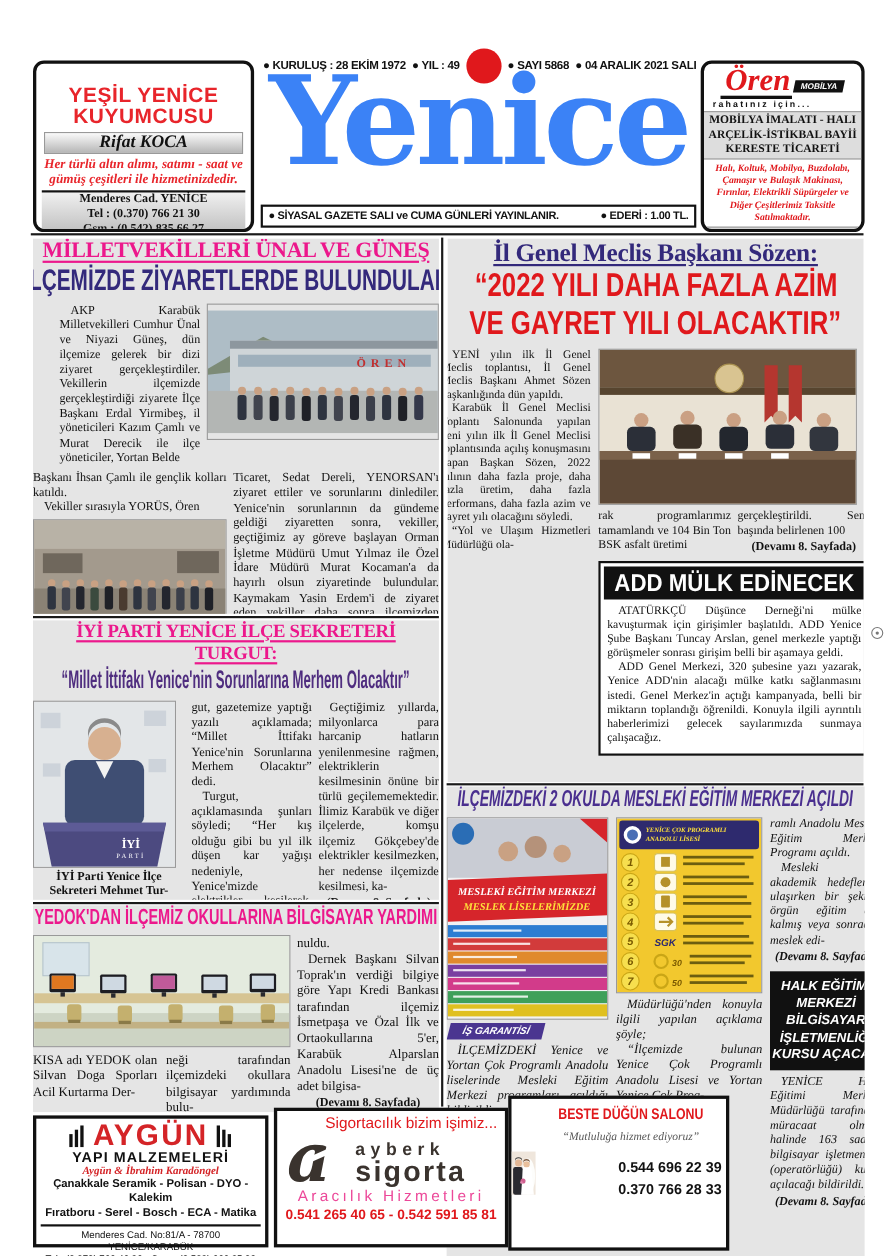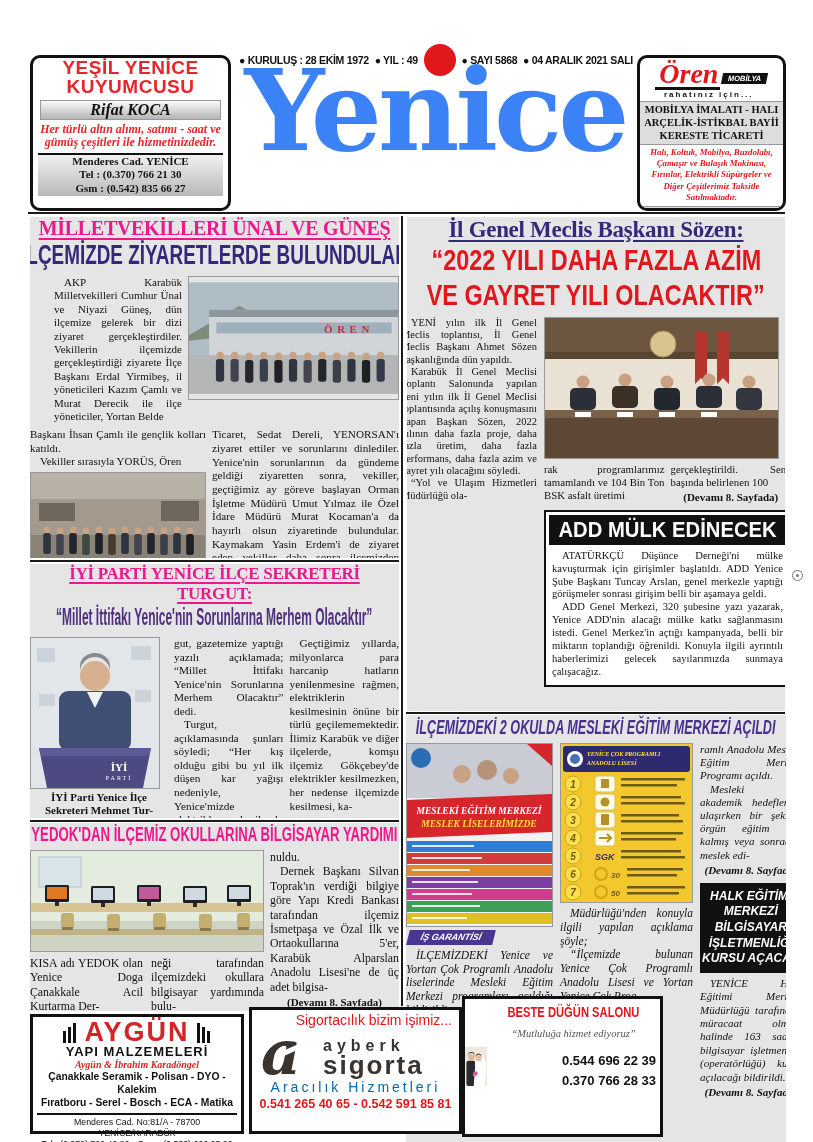--- a/index.html
+++ b/index.html
@@ -4,34 +4,34 @@
 <style>
   html,body{margin:0;padding:0;background:#f2f2f2;}
   .page{position:relative;width:813px;height:1142px;background:#fff;font-family:"Liberation Serif",serif;color:#111;overflow:hidden;margin:0 auto;}
   .abs{position:absolute;}
   p{margin:0;text-align:justify;}
   .indent{text-indent:10px;}
   .devami{font-weight:bold;font-size:11px;text-align:center;margin-top:2px;}
   .photo{display:block;border:1px solid #999;}
   
   .ad-box{border:3px solid #111;border-radius:10px;background:#fff;text-align:center;overflow:hidden;}
-  .ad-yesil{left:30px;top:55px;width:201px;height:156px;padding:0 5px;box-sizing:border-box;}
+  .ad-yesil{left:30px;top:55px;width:201px;height:156px;padding:20px 5px;box-sizing:border-box;}
   .ad-yesil .t{color:#e8252b;font-family:"Liberation Sans",sans-serif;font-weight:800;font-size:19px;line-height:1.02;letter-spacing:.5px;}
   .ad-yesil .name{margin:3px 2px;background:linear-gradient(#fafafa,#b5b5b5);border:1px solid #999;font-style:italic;font-weight:bold;font-size:16px;}
   .ad-yesil .desc{color:#e8252b;font-style:italic;font-weight:bold;font-size:12px;line-height:1.12;margin-top:2px;}
   .ad-yesil .contact{margin-top:3px;background:linear-gradient(#f0f0f0,#b9b9b9);border-top:2px solid #111;font-weight:bold;font-size:11px;line-height:1.25;}
   .mast-info{left:239px;top:44px;width:394px;display:flex;justify-content:space-between;align-items:center;font-family:"Liberation Sans",sans-serif;font-weight:bold;font-size:10.5px;letter-spacing:-.3px;}
   .disc{width:32px;height:32px;border-radius:50%;background:#e0181c;flex:0 0 auto;}
   .mast-title{left:237px;top:52px;width:396px;text-align:center;color:#3b82f6;font-family:"DejaVu Serif",serif;font-weight:bold;font-size:112px;line-height:1.05;letter-spacing:-4px;}
   .gazette{left:237px;top:186px;width:396px;height:21px;border:2px solid #111;box-sizing:border-box;display:flex;justify-content:space-between;align-items:center;padding:0 5px;font-family:"Liberation Sans",sans-serif;font-weight:bold;font-size:10px;letter-spacing:-.3px;background:#fff;}
   .ad-oren{left:637px;top:55px;width:149px;height:156px;padding:2px 0;box-sizing:border-box;}
   .oren-brandrow{display:flex;align-items:flex-end;justify-content:center;gap:2px;padding-top:1px;}
   .oren-brand{color:#e0181c;font-style:italic;font-weight:bold;font-size:28px;line-height:.9;border-bottom:3px solid #111;padding:0 2px 1px 4px;}
   .oren-tag{background:#111;color:#fff;font-family:"Liberation Sans",sans-serif;font-weight:bold;font-size:7.5px;padding:1px 6px;transform:skewX(-12deg);margin-bottom:6px;}
-  .oren-tagline{font-family:"Liberation Sans",sans-serif;font-weight:bold;font-size:8px;letter-spacing:2px;text-align:left;padding-left:24px;}
+  .oren-tagline{font-family:"Liberation Sans",sans-serif;font-weight:bold;font-size:8px;letter-spacing:2px;text-align:left;padding-left:8px;}
   .oren-gray{background:#ddd;border-top:1px solid #999;border-bottom:1px solid #999;font-weight:bold;font-size:10.5px;line-height:1.25;margin-top:2px;padding:1px 0;}
   .oren-desc{color:#e0181c;font-style:italic;font-weight:bold;font-size:8.8px;line-height:1.3;padding:2px 4px;}
   .oren-addr{background:#ddd;border-top:1px solid #999;font-weight:bold;font-size:9.5px;line-height:1.3;padding:1px 0;}
   
   .rule{background:#1a1a1a;}
   
   .kicker{font-weight:bold;text-align:center;text-decoration:underline;text-decoration-thickness:2px;text-underline-offset:3px;letter-spacing:-.3px;}
   .headline{display:flex;justify-content:center;}
   .headline>span{white-space:nowrap;transform-origin:center;font-family:"Liberation Sans",sans-serif;font-weight:bold;display:inline-block;}
   .mv-kicker{font-size:20px;color:#ec188c;}
@@ -82,21 +82,21 @@
   .aygun-sub{font-family:"Liberation Sans",sans-serif;font-weight:bold;font-size:13px;letter-spacing:1px;margin-top:-2px;}
   .aygun-own{color:#d42427;font-style:italic;font-weight:bold;font-size:10px;}
   .aygun-brands{font-family:"Liberation Sans",sans-serif;font-weight:bold;font-size:10.3px;line-height:1.25;margin-top:1px;}
   .aygun-addr{border-top:2px solid #111;margin-top:3px;padding-top:2px;font-family:"Liberation Sans",sans-serif;font-size:8.8px;line-height:1.3;}
   .ayberk{left:249px;top:1007px;width:213px;height:127px;padding:2px 7px;}
   .ayberk-tag{color:#e0181c;font-family:"Liberation Sans",sans-serif;font-weight:normal;font-size:14px;text-align:right;}
   .ayberk-logorow{display:flex;align-items:flex-end;gap:2px;margin-top:-4px;}
   .ayberk-names{color:#3a332e;font-family:"Liberation Sans",sans-serif;line-height:.95;}
   .ayberk-n1{font-weight:bold;font-size:16px;letter-spacing:5px;}
   .ayberk-n2{font-weight:bold;font-size:26px;letter-spacing:2px;}
-  .ayberk-sub{color:#0369a1;font-family:"Liberation Sans",sans-serif;font-size:14px;letter-spacing:3px;text-align:center;margin-top:1px;}
+  .ayberk-sub{color:#ec4899;font-family:"Liberation Sans",sans-serif;font-size:14px;letter-spacing:3px;text-align:center;margin-top:1px;}
   .ayberk-ph{color:#e0181c;font-family:"Liberation Sans",sans-serif;font-weight:bold;font-size:12.5px;text-align:center;margin-top:2px;}
   .beste{left:462px;top:996px;width:201px;height:141px;display:flex;}
   .beste-right{flex:1;padding:5px 4px;}
   .beste-title{display:flex;justify-content:center;}
   .beste-title>span{color:#e0181c;font-family:"Liberation Sans",sans-serif;font-weight:bold;font-size:14px;white-space:nowrap;transform:scaleX(.80);}
   .beste-tag{font-style:italic;font-size:10.5px;text-align:center;margin-top:8px;color:#555;}
   .beste-ph{font-family:"Liberation Sans",sans-serif;font-weight:bold;font-size:13px;text-align:right;line-height:1.5;margin-top:12px;}
   .fold{left:792px;top:570px;width:9px;height:9px;border:1.5px solid #777;border-radius:50%;position:absolute;}
   .fold::after{content:"";position:absolute;left:2.5px;top:2.5px;width:3px;height:3px;border-radius:50%;background:#777;}
 </style>
@@ -120,20 +120,24 @@
   </div>
 
   <div class="abs mast-info">
     <span>● KURULUŞ : 28 EKİM 1972</span>
     <span>● YIL : 49</span>
     <span class="disc"></span>
     <span>● SAYI 5868</span>
     <span>● 04 ARALIK 2021 SALI</span>
   </div>
   <div class="abs mast-title">Yenice</div>
+  <div class="abs gazette">
+    <span>● SİYASAL GAZETE SALI ve CUMA GÜNLERİ YAYINLANIR.</span>
+    <span>● EDERİ : 1.00 TL.</span>
+  </div>
 
   <div class="abs ad-box ad-oren">
     <div class="oren-brandrow">
       <span class="oren-brand">Ören</span>
       <span class="oren-tag">MOBİLYA</span>
     </div>
     <div class="oren-tagline">rahatınız için...</div>
     <div class="oren-gray">
       <div>MOBİLYA İMALATI - HALI</div>
       <div>ARÇELİK-İSTİKBAL BAYİİ</div>
@@ -354,21 +358,21 @@
             <use href="#mon" x="196" y="34"></use>
           <rect x="16" y="36" width="20" height="12" fill="#e07820"></rect>
             <rect x="108" y="36" width="20" height="12" fill="#c05a9a"></rect>
           <use href="#ch" x="30" y="62"></use>
             <use href="#ch" x="76" y="63"></use>
             <use href="#ch" x="122" y="62"></use>
           <use href="#ch" x="168" y="63"></use>
             <use href="#ch" x="206" y="62"></use>
         </svg>
         <div class="yedok-two">
-          <p>KISA adı YEDOK olan Yenice Doga Çanakkale Acil Kurtarma Der-</p>
+          <p>KISA adı YEDOK olan Silvan Doga Sporları Acil Kurtarma Der-</p>
           <p>neği tarafından ilçemizdeki okullara bilgisayar yardımında bulu-</p>
         </div>
       </div>
       <div class="yedok-right">
         <p>nuldu.</p>
         <p class="indent">Dernek Başkanı Silvan Toprak'ın verdiği bilgiye göre Yapı Kredi Bankası tarafından ilçemiz İsmetpaşa ve Özal İlk ve Ortaokullarına 5'er, Karabük Alparslan Anadolu Lisesi'ne de üç adet bilgisa-</p>
         <p class="devami">(Devamı 8. Sayfada)</p>
       </div>
     </div>
   </section>

